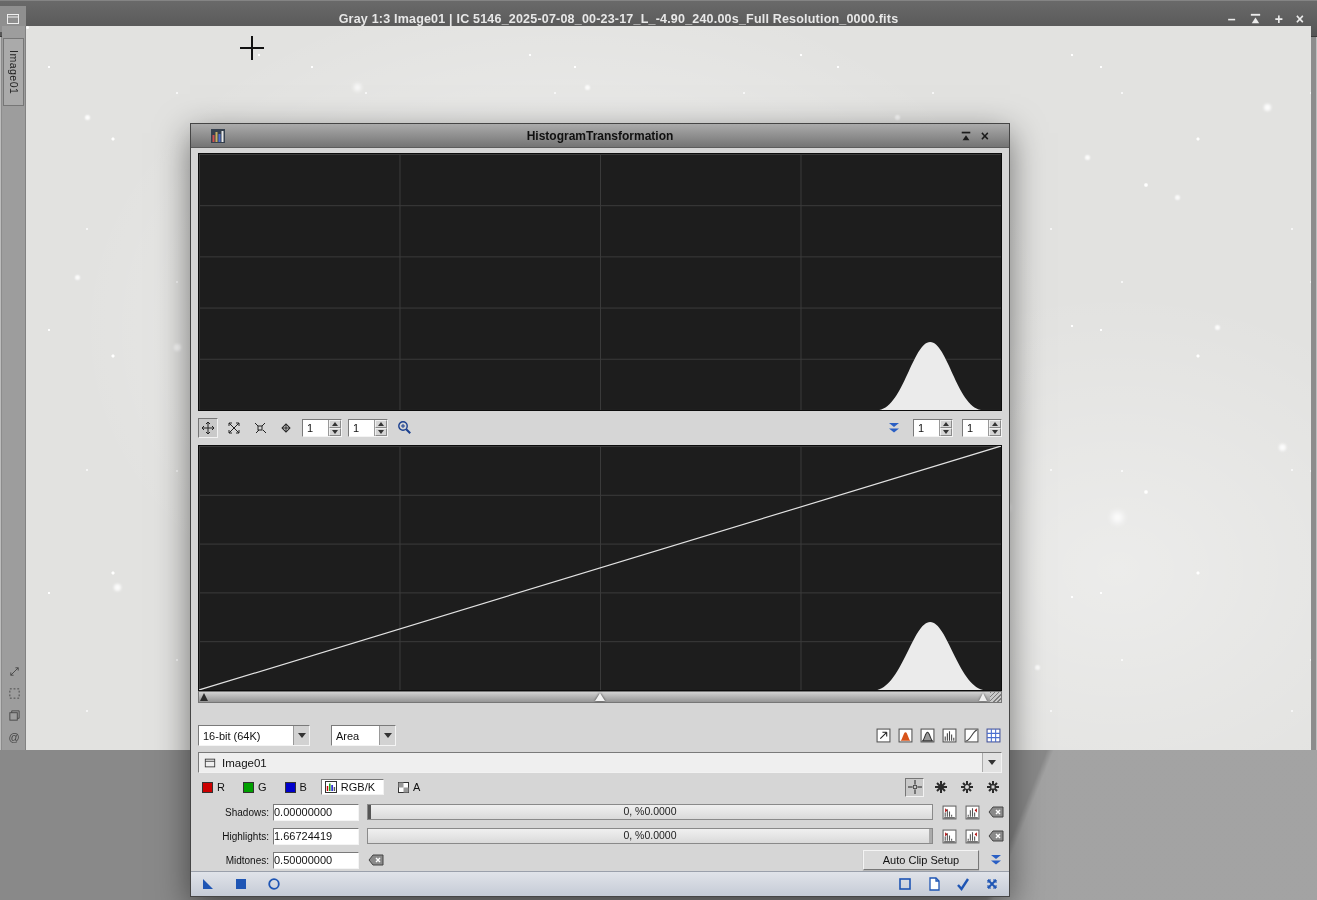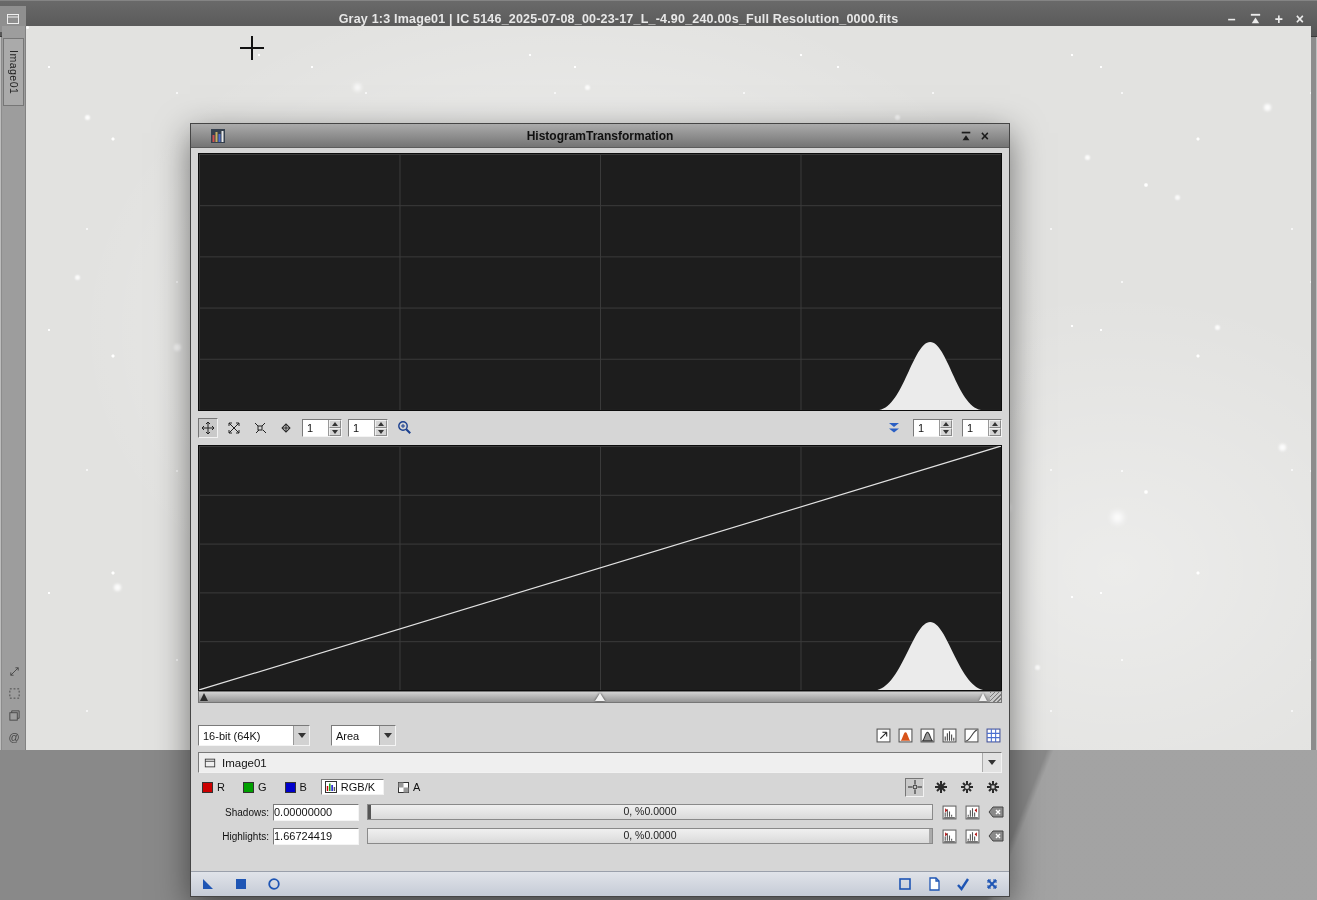--- a/index.html
+++ b/index.html
@@ -504,20 +504,37 @@
         </span>
         <span class="mini-ic">
           <svg width="16" height="12" viewBox="0 0 16 12">
               <path d="M5 1h10v10H5L1 6z" fill="#8a8a8a" stroke="#444"></path>
               <path d="M8 4l4 4M12 4l-4 4" stroke="#fff" stroke-width="1.4"></path>
             </svg>
         </span>
       </span>
     </div>
 
+    <div class="prow r-midtones">
+      <span class="p-label">Midtones:</span>
+      <span class="p-input">0.50000000</span>
+      <span class="mini-ic" style="margin-left:8px">
+        <svg width="16" height="12" viewBox="0 0 16 12">
+            <path d="M5 1h10v10H5L1 6z" fill="#8a8a8a" stroke="#444"></path>
+            <path d="M8 4l4 4M12 4l-4 4" stroke="#fff" stroke-width="1.4"></path>
+          </svg>
+      </span>
+      <span class="auto-btn">Auto Clip Setup</span>
+      <span class="mini-ic" style="margin:0 7px 0 8px">
+        <svg width="12" height="12" viewBox="0 0 12 12">
+            <path d="M1 1l5 4 5-4z" fill="#2a5fc4"></path>
+            <path d="M1 6.5l5 4 5-4z" fill="#2a5fc4"></path>
+          </svg>
+      </span>
+    </div>
 
     <div class="d-bottom">
       <span class="bic">
         <svg width="14" height="14" viewBox="0 0 14 14">
             <path d="M2 2L12 12H2z" fill="#1e55b4"></path>
           </svg>
       </span>
       <span class="bic">
         <svg width="14" height="14" viewBox="0 0 14 14">
             <rect x="2" y="2" width="10" height="10" fill="#1e55b4"></rect>

